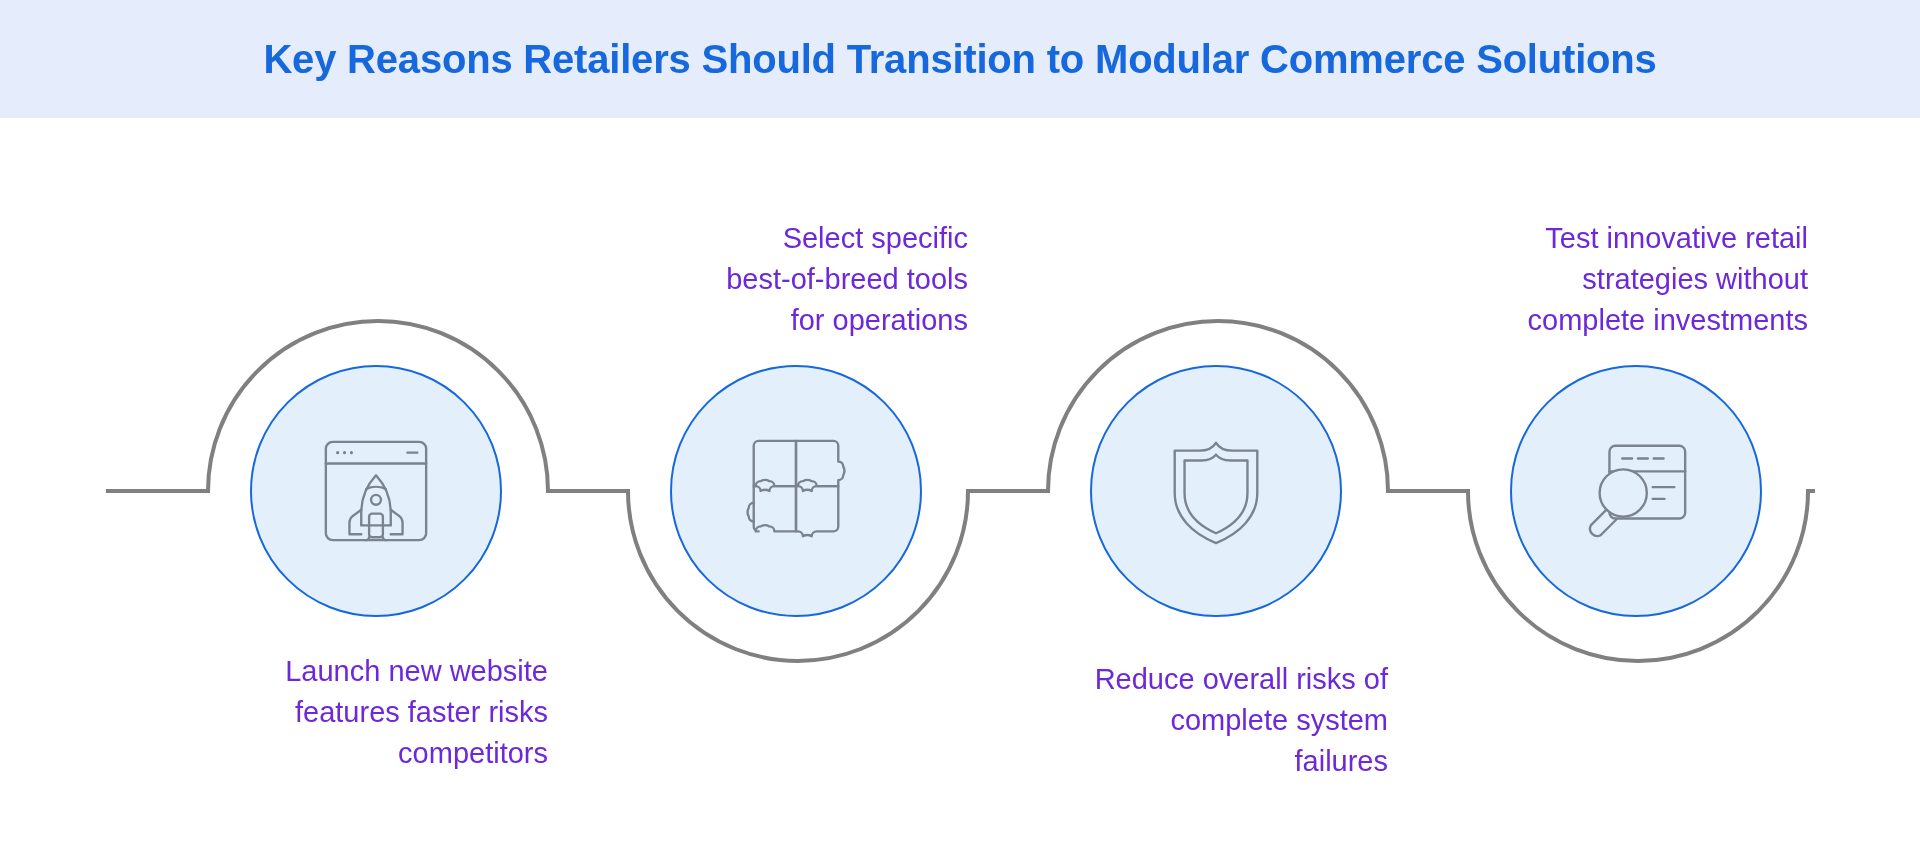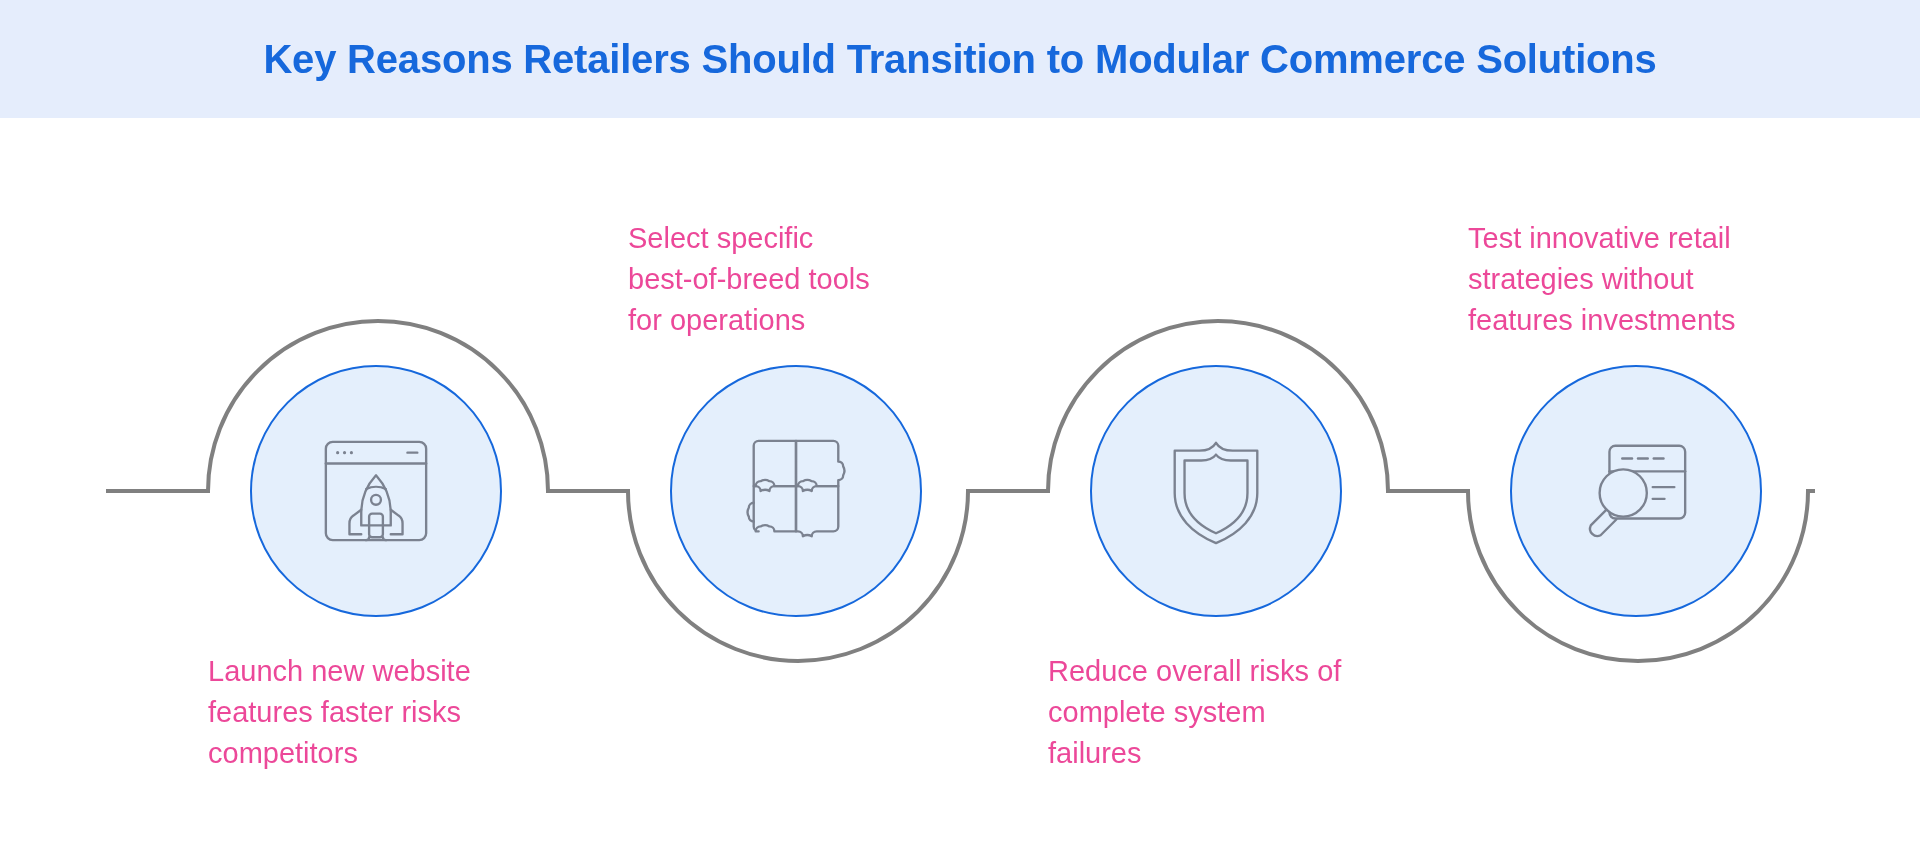--- a/index.html
+++ b/index.html
@@ -66,22 +66,22 @@
     justify-content: center;
   }
   .node-icon {
     width: 118px;
     height: 118px;
     display: block;
   }
   .node-label {
     position: absolute;
     width: 340px;
-    text-align: left;
-    color: #ec4899;
+    text-align: right;
+    color: #6d28d9;
     font-size: 29px;
     line-height: 41px;
     white-space: pre-line;
   }
   .label-above {
     left: -42px;
   }
   .label-below {
     left: -42px;
   }
@@ -165,37 +165,37 @@
         <path d="M 18 19 L 43 19 C 51 19 57 16 60 11
                  C 63 16 69 19 77 19 L 102 19
                  L 102 62 C 102 86 84 103 60 113
                  C 36 103 18 86 18 62 Z"></path>
         <path d="M 28 29 L 45 29 C 52 29 57 27 60 23
                  C 63 27 68 29 75 29 L 92 29
                  L 92 62 C 92 82 78 95 60 103
                  C 42 95 28 82 28 62 Z"></path>
       </svg>
     </div>
-    <div class="node-label label-below" style="top:286px;">Reduce overall risks of
+    <div class="node-label label-below" style="top:294px;">Reduce overall risks of
 complete system
 failures</div>
   </div>
 
   <div class="node" style="left:1510px; top:365px;">
     <div class="node-circle">
       <svg class="node-icon" viewBox="0 0 120 120" xmlns="http://www.w3.org/2000/svg" fill="none" stroke="#7b8290" stroke-width="2.4" stroke-linecap="round" stroke-linejoin="round">
         <rect x="33" y="14" width="77" height="74" rx="6"></rect>
         <line x1="33" y1="40" x2="110" y2="40"></line>
         <line x1="46" y1="27" x2="56" y2="27"></line>
         <line x1="62" y1="27" x2="72" y2="27"></line>
         <line x1="78" y1="27" x2="88" y2="27"></line>
         <line x1="77" y1="56" x2="99" y2="56"></line>
         <line x1="77" y1="68" x2="89" y2="68"></line>
         <circle cx="47" cy="62" r="24" fill="#e4effc"></circle>
         <path d="M 30 79 L 14 95 A 7.5 7.5 0 0 0 24 105 L 40 89"></path>
       </svg>
     </div>
     <div class="node-label label-above" style="top:-147px;">Test innovative retail
 strategies without
-features investments</div>
+complete investments</div>
   </div>
 
 </div>
 
 </body></html>

